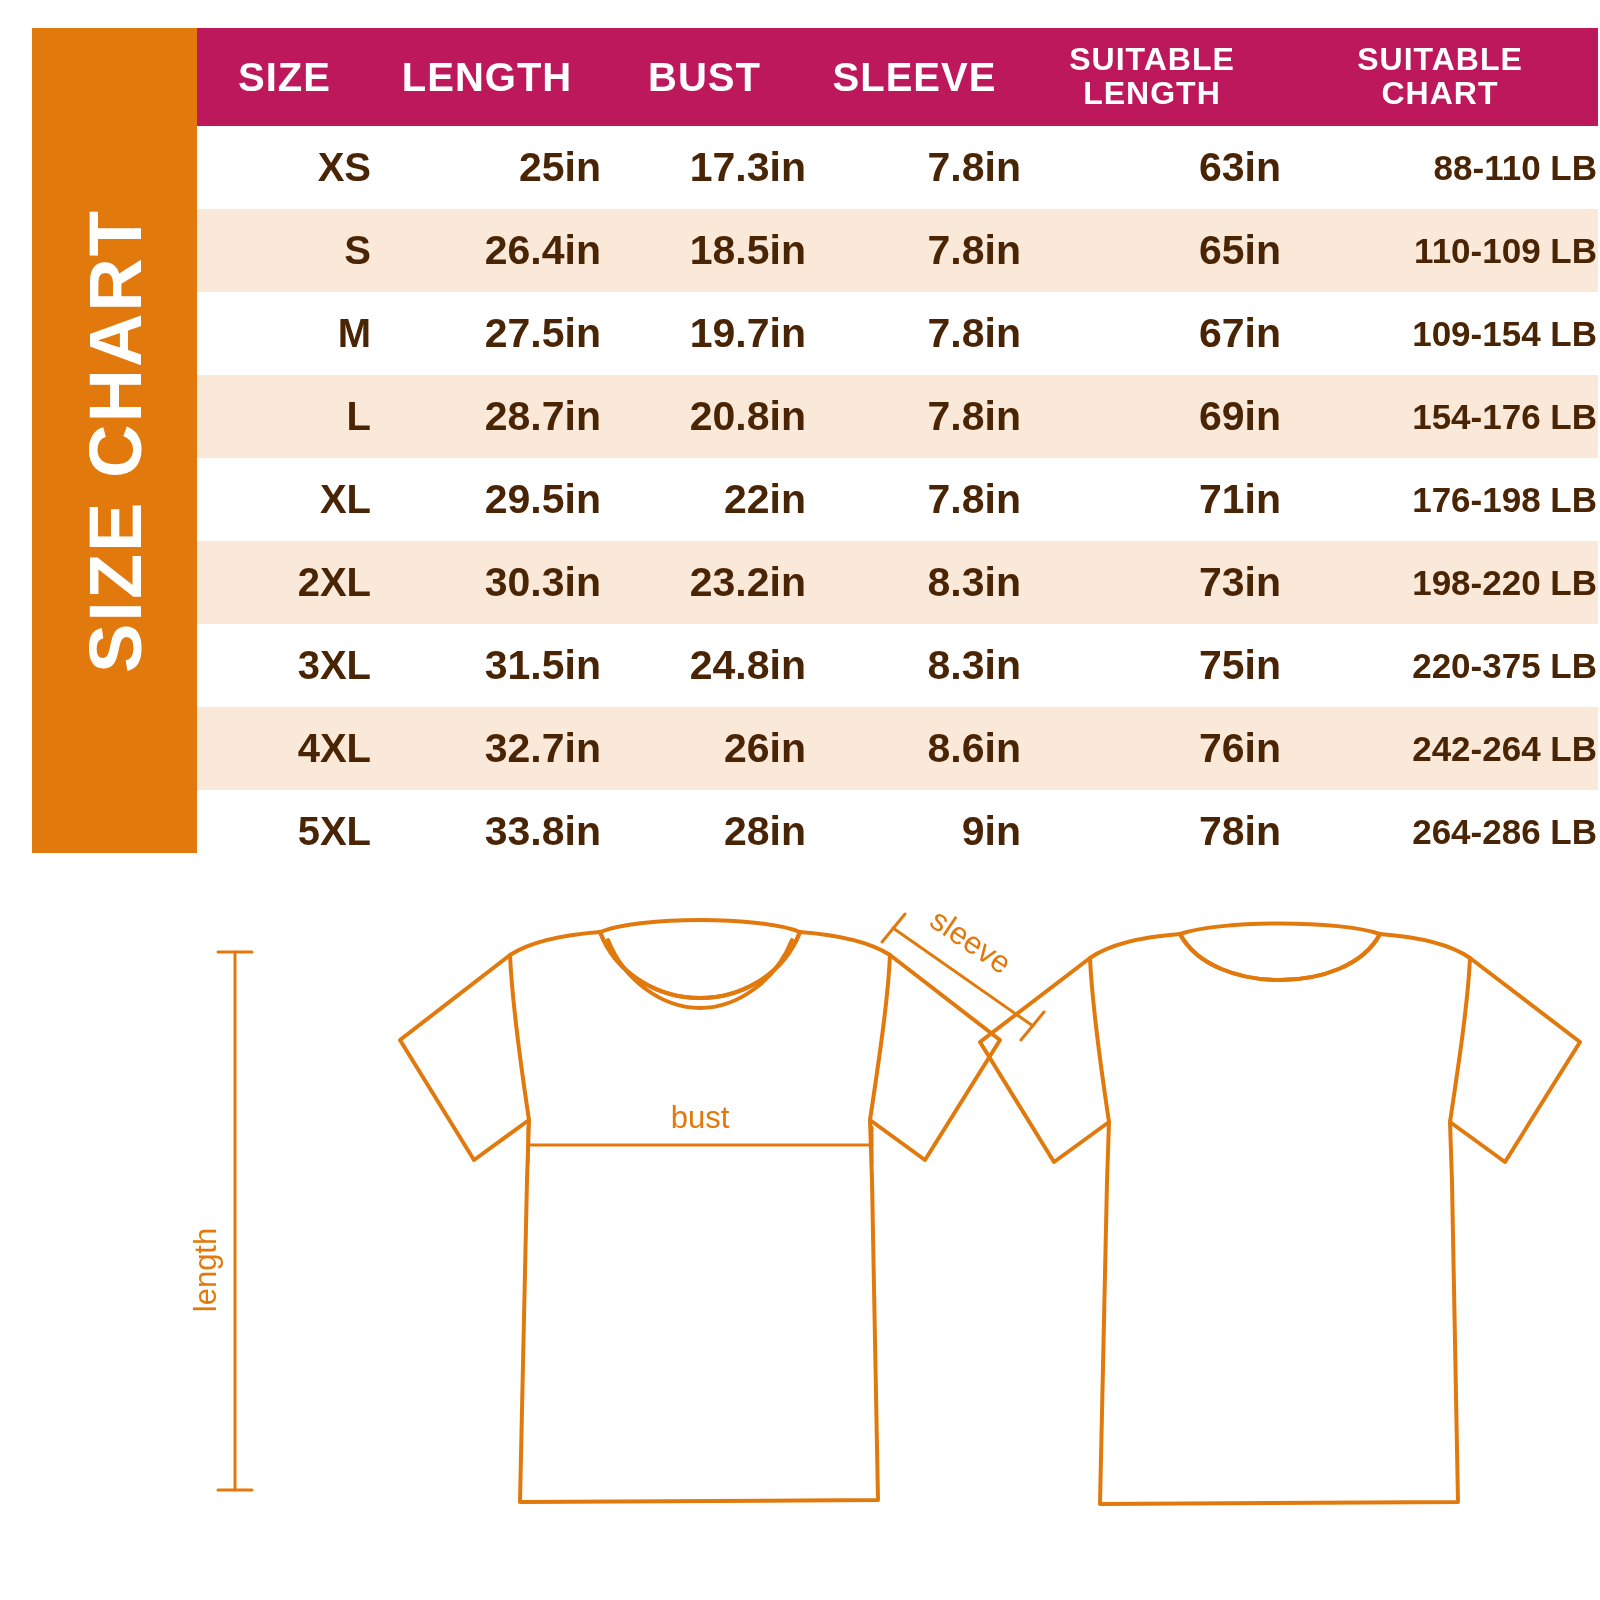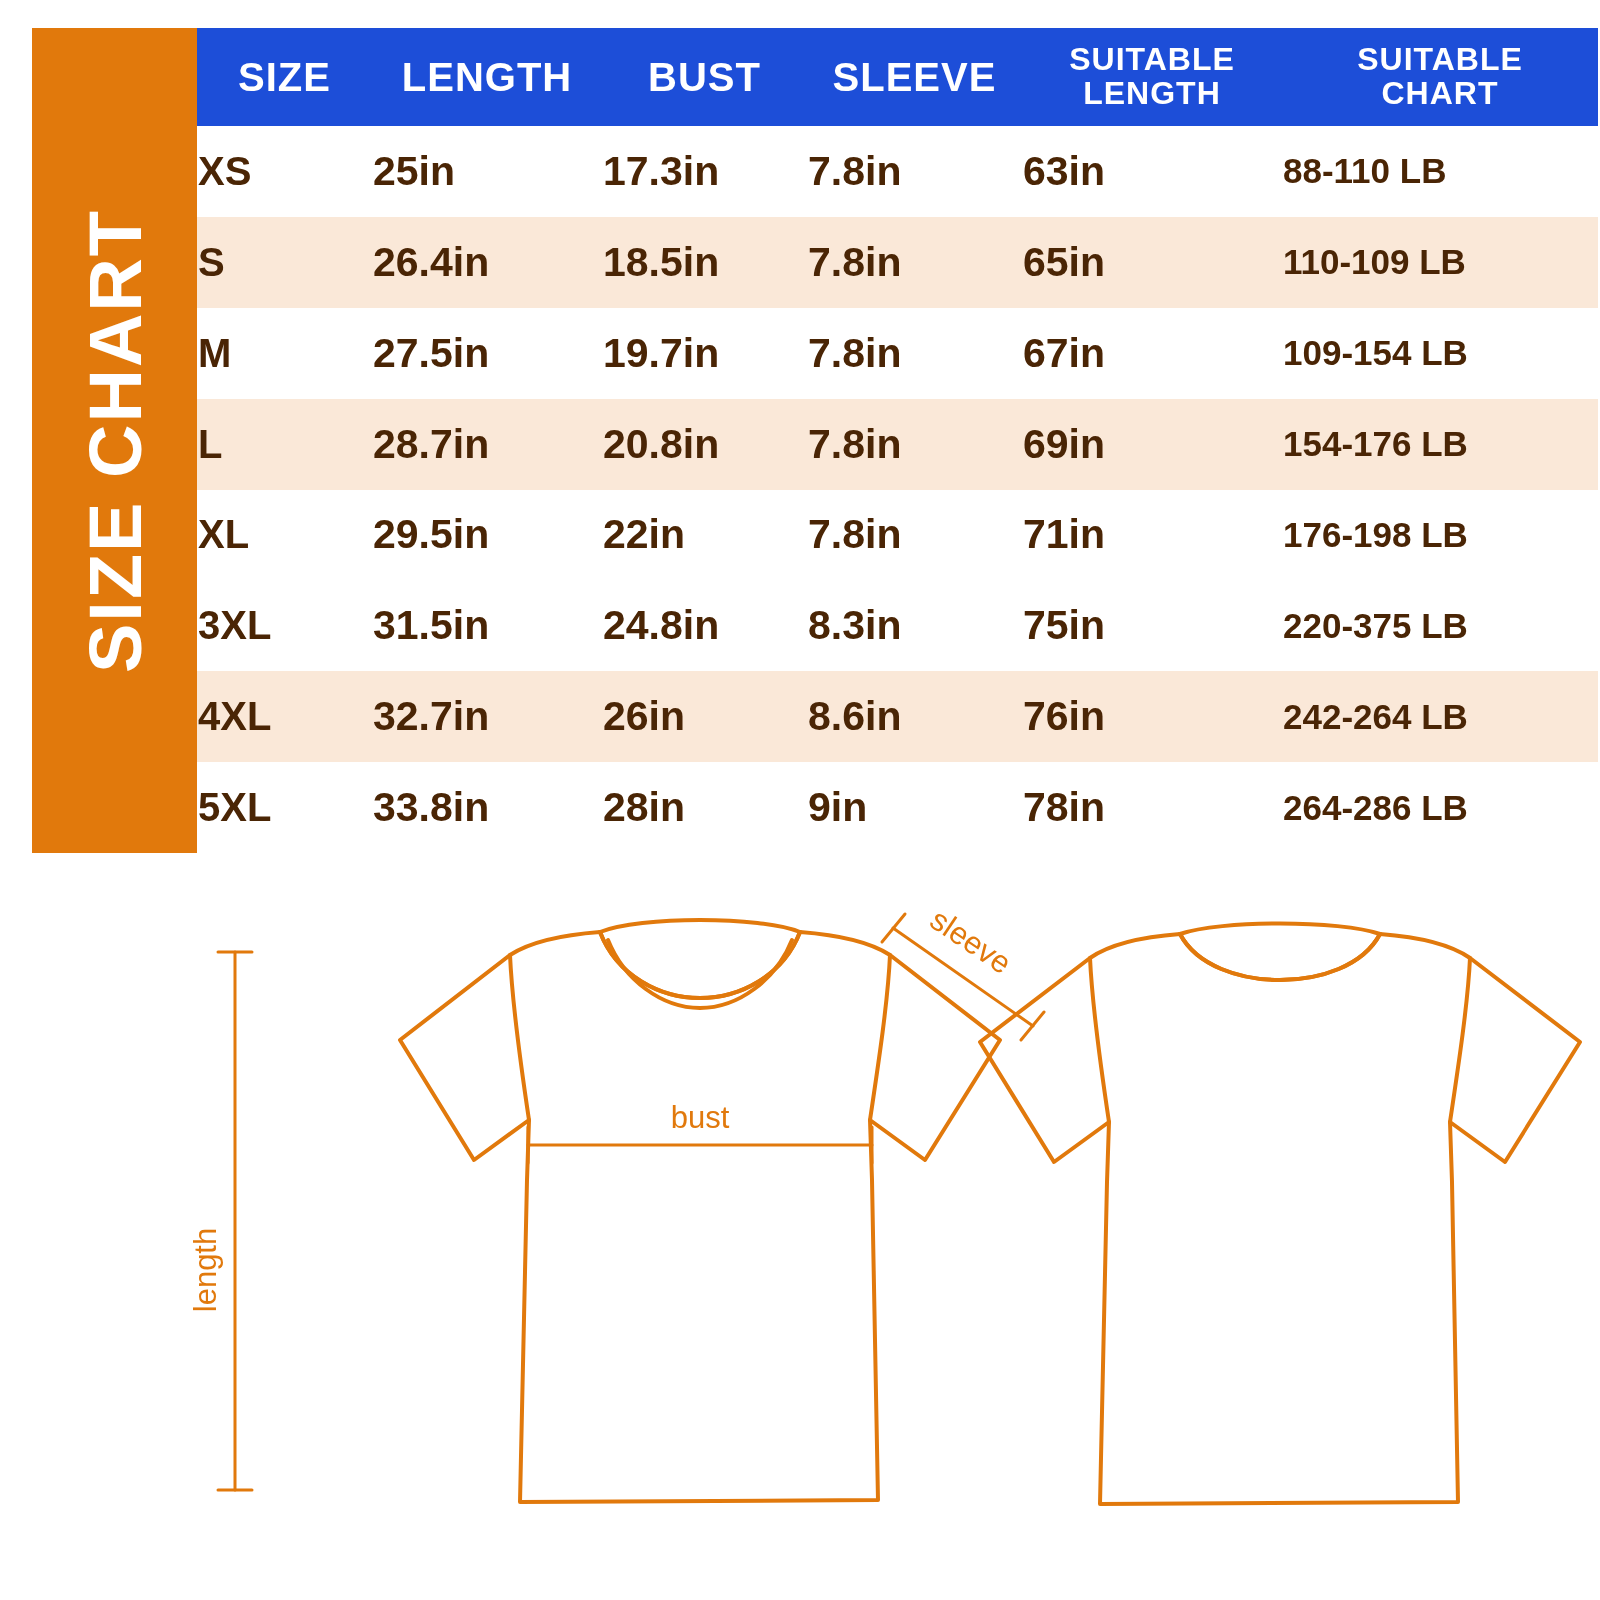--- a/index.html
+++ b/index.html
@@ -49,38 +49,38 @@
     flex-direction: column;
   }
   table.size-table {
     width: 100%;
     height: 100%;
     border-collapse: collapse;
     table-layout: fixed;
   }
   table.size-table th {
     color: #ffffff;
-    background: #1d4ed8;
+    background: #be185d;
     font-size: 40px;
     font-weight: bold;
     letter-spacing: 1px;
     height: 96px;
     vertical-align: middle;
     line-height: 1.0;
     text-align: center;
   }
   table.size-table th.two-line {
     font-size: 32px;
     line-height: 1.05;
   }
   table.size-table td {
     color: #4A2505;
     font-size: 41px;
     font-weight: bold;
-    text-align: left;
+    text-align: right;
     height: 81px;
     vertical-align: middle;
   }
   table.size-table tbody tr.row-odd td { background: #FFFFFF; }
   table.size-table tbody tr.row-even td { background: #FAE8D8; }
   table.size-table td.size-cell { font-size: 40px; }
   table.size-table td.weight-cell { font-size: 35px; }
 
   
   col.c-size   { width: 175px; }
@@ -174,20 +174,28 @@
           <td class="weight-cell">154-176 LB</td>
         </tr>
         <tr class="row-odd">
           <td class="size-cell">XL</td>
           <td>29.5in</td>
           <td>22in</td>
           <td>7.8in</td>
           <td>71in</td>
           <td class="weight-cell">176-198 LB</td>
         </tr>
+        <tr class="row-even">
+          <td class="size-cell">2XL</td>
+          <td>30.3in</td>
+          <td>23.2in</td>
+          <td>8.3in</td>
+          <td>73in</td>
+          <td class="weight-cell">198-220 LB</td>
+        </tr>
         <tr class="row-odd">
           <td class="size-cell">3XL</td>
           <td>31.5in</td>
           <td>24.8in</td>
           <td>8.3in</td>
           <td>75in</td>
           <td class="weight-cell">220-375 LB</td>
         </tr>
         <tr class="row-even">
           <td class="size-cell">4XL</td>

